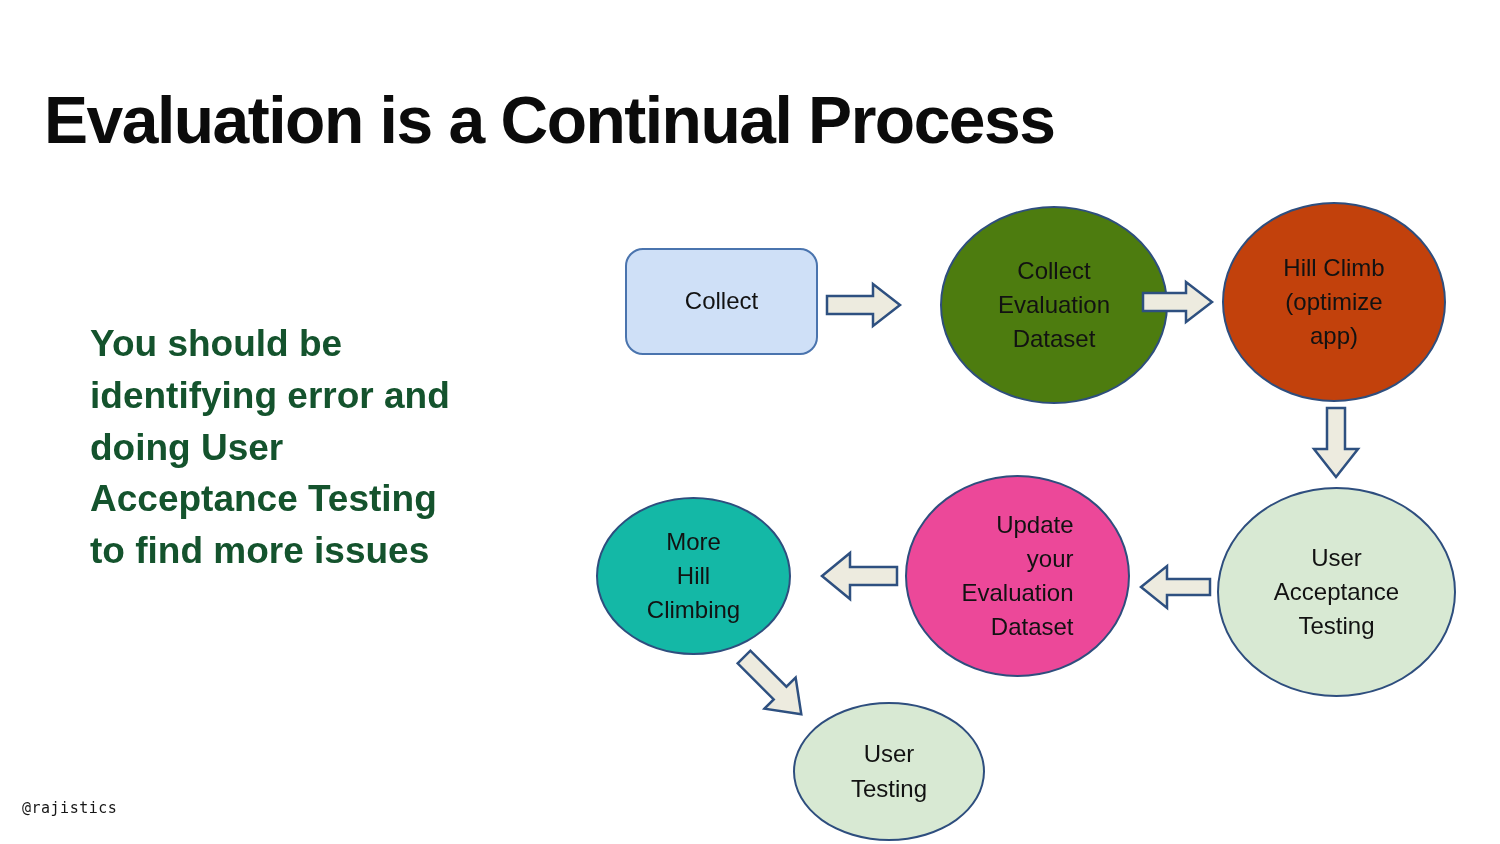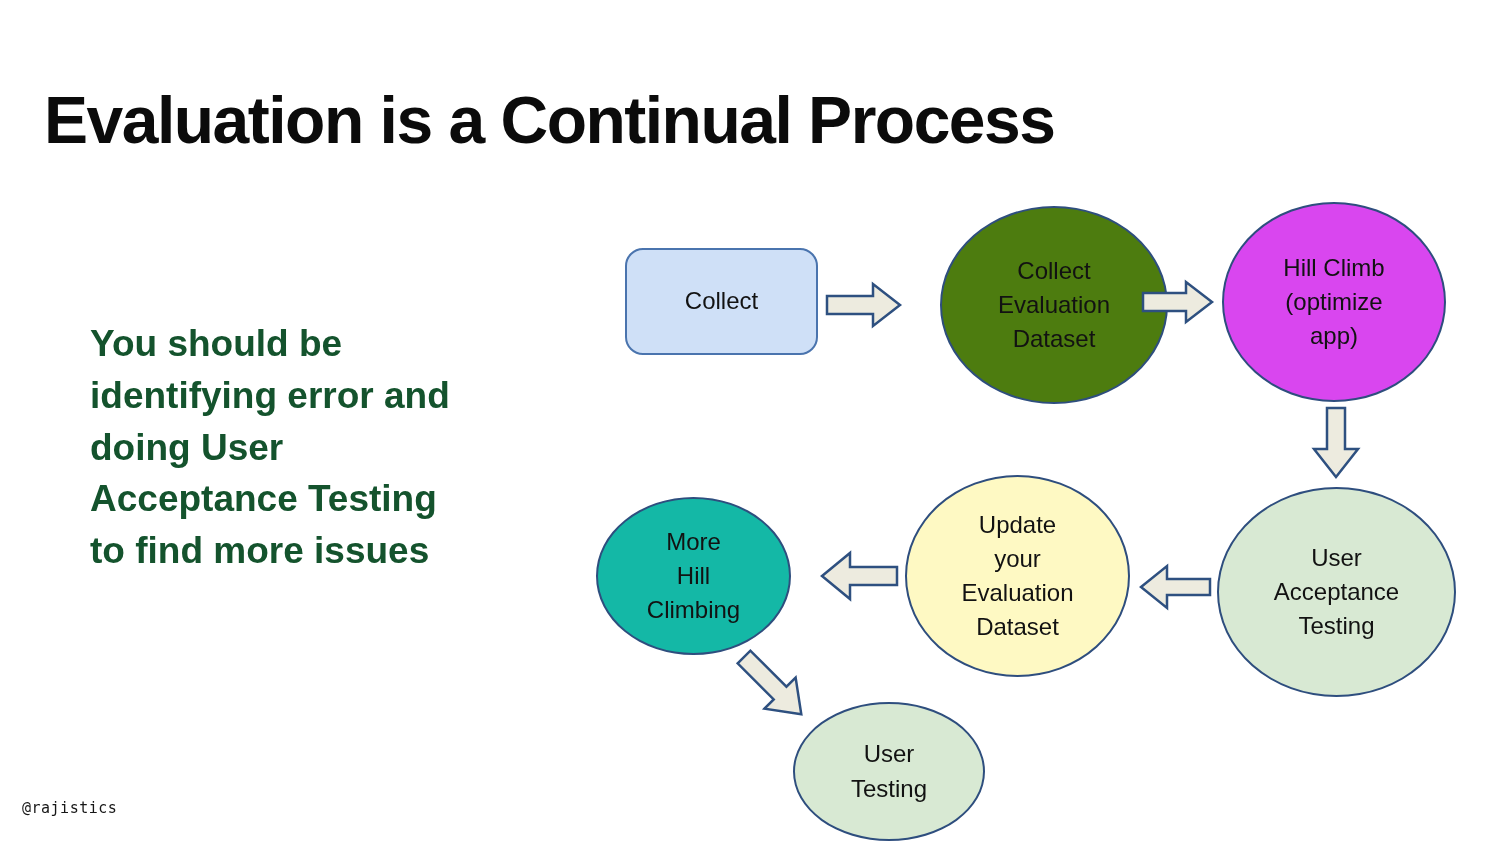--- a/index.html
+++ b/index.html
@@ -23,23 +23,23 @@
   }
   .node{
     position:absolute;display:flex;align-items:center;justify-content:center;
     text-align:center;color:#121212;font-size:24px;line-height:1.42;
     white-space:pre-line;box-sizing:border-box;
   }
   .ellipse{border-radius:50%;border:2px solid #2e4e7e;}
   .n-problem{left:625px;top:248px;width:193px;height:107px;border-radius:18px;
     background:#cfe0f7;border:2px solid #4a74ae;}
   .n-collect{left:940px;top:206px;width:228px;height:198px;background:#4d7c0f;}
-  .n-hillclimb{left:1222px;top:202px;width:224px;height:200px;background:#d946ef;}
+  .n-hillclimb{left:1222px;top:202px;width:224px;height:200px;background:#c2410c;}
   .n-uat{left:1217px;top:487px;width:239px;height:210px;background:#d8e9d3;}
-  .n-update{left:905px;top:475px;width:225px;height:202px;background:#fef9c3;}
+  .n-update{left:905px;top:475px;width:225px;height:202px;background:#ec4899;text-align:right;}
   .n-morehill{left:596px;top:497px;width:195px;height:158px;background:#14b8a6;}
   .n-usertesting{left:793px;top:702px;width:192px;height:139px;background:#d8e9d3;}
   .arrow{position:absolute;overflow:visible;}
   .arrow polygon{fill:#edebdf;stroke:#2e5080;stroke-width:2.5;stroke-linejoin:miter;}
   .a1{left:826px;top:282px;}
   .a2{left:1142px;top:280px;}
   .a3{left:1312px;top:407px;}
   .a4{left:1139px;top:563px;}
   .a5{left:820px;top:549px;}
   .a6{left:750px;top:644px;transform:rotate(-45deg);transform-origin:50% 50%;}

